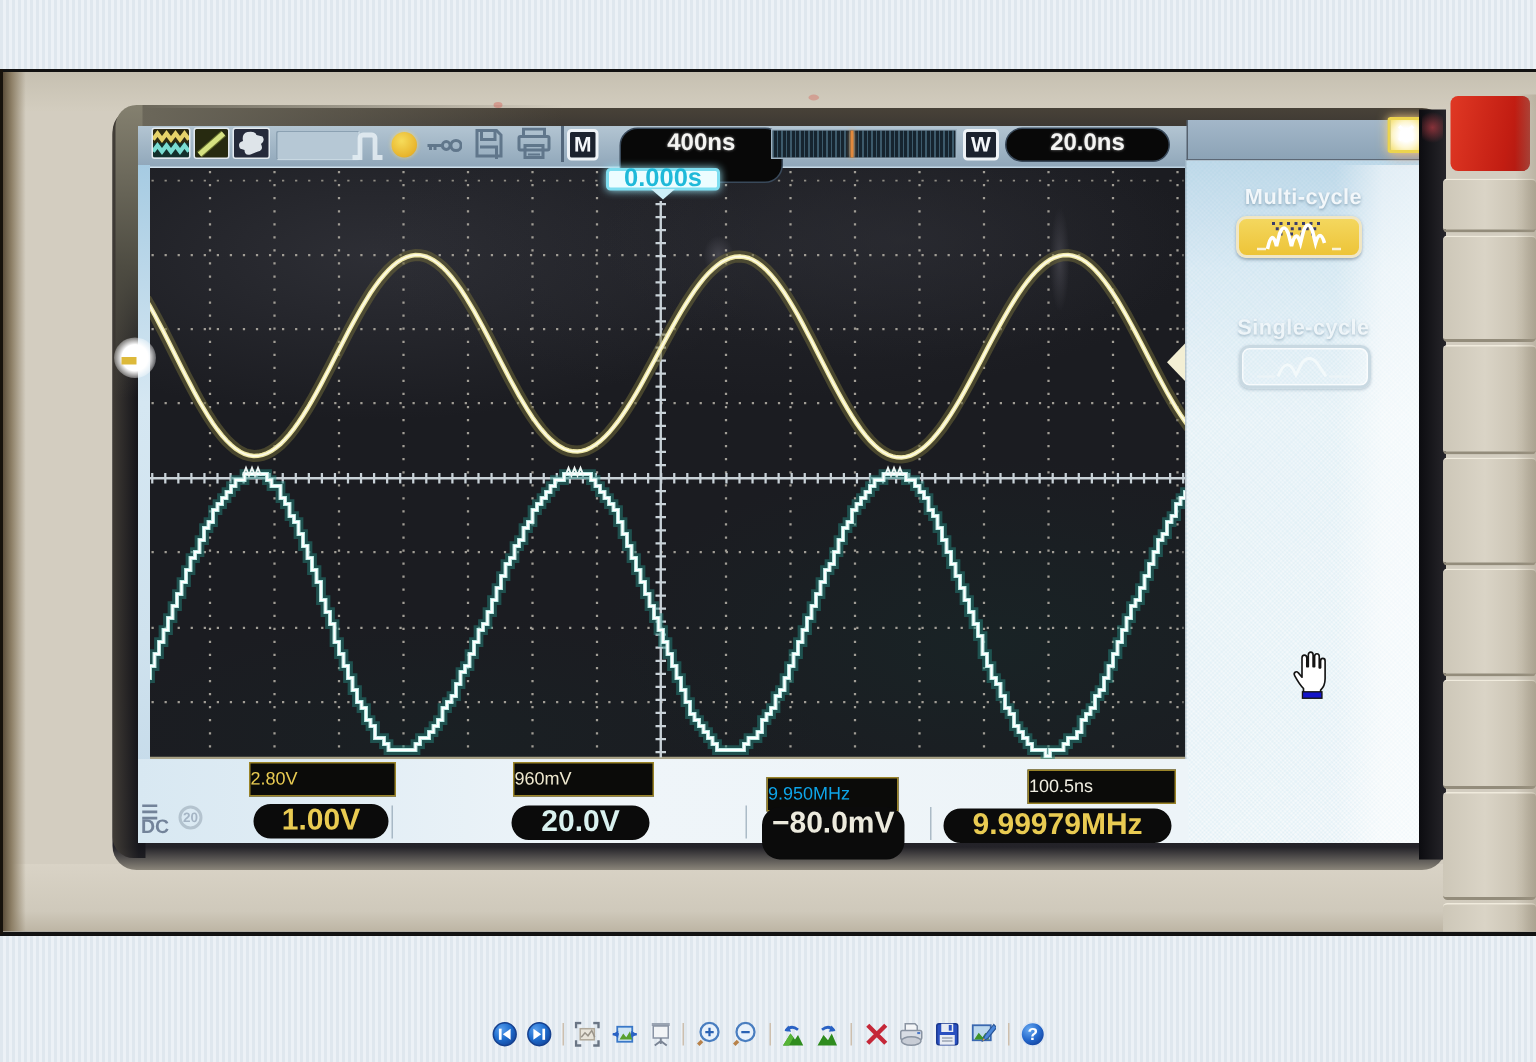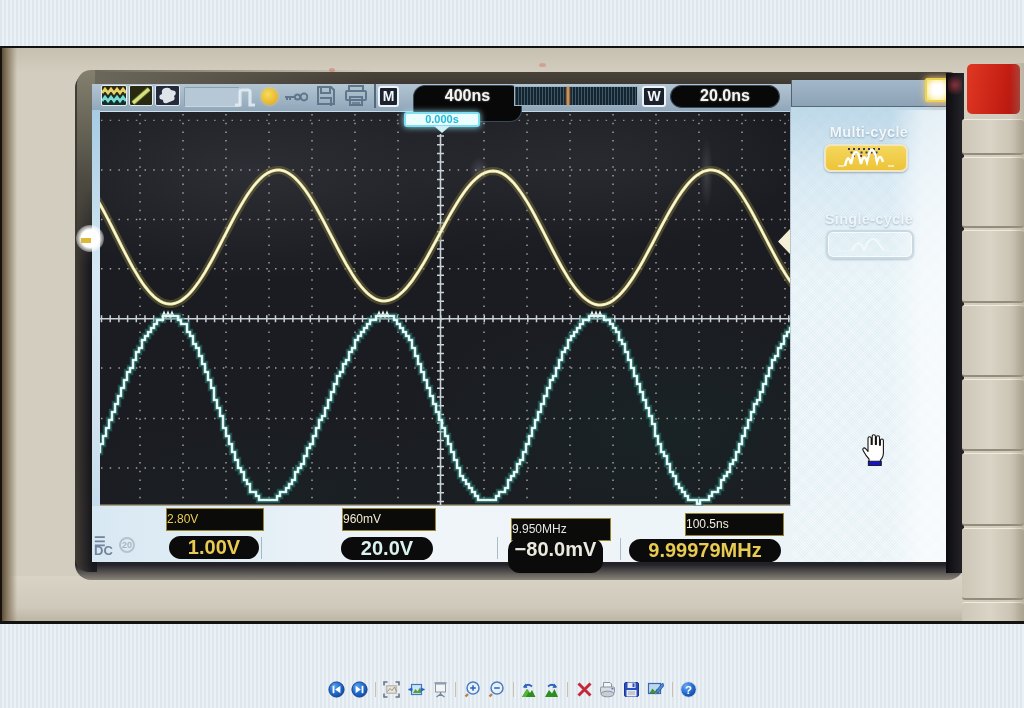--- a/index.html
+++ b/index.html
@@ -46,21 +46,21 @@
 border:2px solid #f0e6c4;box-shadow:0 1px 2px rgba(90,110,130,.5)}
 #obtn{left:824px;top:182px;width:88px;height:29px;border-radius:7px;border:2px solid #c9d9e2;
 box-shadow:inset 0 0 0 1px rgba(255,255,255,.7),0 1px 2px rgba(120,145,165,.45)}
 
 .r1{position:absolute;background:#0b0b09;transform:rotate(.02deg);border:1.5px solid #9a8428;color:#e9cb52;
 font-weight:normal;font-size:12px;text-align:left}
 .r2{position:absolute;background:#0b0b0b;transform:rotate(.02deg);border-radius:12px;color:#e9cb52;
 font-weight:bold;font-size:20px;text-align:center}
 
 #tlab{transform:rotate(.02deg);left:402px;top:64px;width:76px;height:15px;background:#ecfdff;border:2px solid #7fdef0;border-radius:3px;
-box-shadow:0 0 6px #9be6f6;color:#1fb9d9;font-weight:bold;font-size:11px;text-align:center;line-height:10.5px}
+box-shadow:0 0 6px #9be6f6;color:#1fb9d9;font-weight:bold;font-size:17px;text-align:center;line-height:10.5px}
 #tptr{left:432px;top:78px;width:0;height:0;border-left:8px solid transparent;border-right:8px solid transparent;
 border-top:7px solid #cdeff8}
 
 #redbtn{left:965px;top:16px;width:53px;height:50px;border-radius:5px;background:linear-gradient(100deg,#e03824,#c21d12 70%,#a81812)}
 .kbtn{position:absolute;left:960px;width:62px;background:linear-gradient(90deg,#cdc7b8,#dad4c6 45%,#c9c2b2 85%,#b4ad9c);border-top:1px solid #f0ebdd;border-bottom:2px solid #938c7b;border-radius:3px}
 
 .sep{position:absolute;width:1px;height:15px;top:682px;background:#cdbfae}
 .tico{position:absolute;width:17px;height:17px;top:681px}
 #handcur{left:858px;top:384px}
 </style></head><body>
@@ -209,21 +209,21 @@
 <path d="M19,20 q3,-14 6,-2 l2,-8 q3,-8 6,0 l2,8 q3,-12 6,-2 l2,-8 q3,-8 6,0 l2,8 q3,-10 6,0" stroke="#ffffff" stroke-width="2.4" fill="none"></path>
         </svg></div>
 <div class="mtxt" style="top:163px;opacity:.8">Single-cycle</div>
 <div class="ph" id="obtn"><svg width="84" height="25" viewBox="0 0 84 25">
           <path d="M10,19 h12 M58,19 h14" stroke="#eef5f8" stroke-width="1.5" opacity=".8"></path>
           <path d="M24,19 q6,-15 12,-1 l4,-8 q5,-6 10,0 l6,9" stroke="#f4f9fb" stroke-width="2" fill="none" opacity=".9"></path>
         </svg></div>
 
 <div class="r1 ph" style="left:164px;top:460px;width:98px;height:23px;line-height:20px">2.80V</div>
 <div class="r1 ph" style="left:340px;top:460px;width:94px;height:23px;line-height:20px;color:#efe9cf">960mV</div>
-<div class="r1 ph" style="left:509px;top:470px;width:100px;height:23px;line-height:20px;color:#e5e5e5">9.950MHz</div>
+<div class="r1 ph" style="left:509px;top:470px;width:88px;height:23px;line-height:20px;color:#0ea5e9">9.950MHz</div>
 <div class="r1 ph" style="left:683px;top:465px;width:99px;height:23px;line-height:20px;color:#f0eee2">100.5ns</div>
 <div class="r2 ph" style="left:167px;top:488px;width:90px;height:23px;line-height:23px">1.00V</div>
 <div class="r2 ph" style="left:339px;top:489px;width:92px;height:23px;line-height:23px;color:#d9f1ef">20.0V</div>
 <div class="r2 ph" style="left:506px;top:490px;width:95px;height:35px;line-height:23px;color:#eceadd">−80.0mV</div>
 <div class="r2 ph" style="left:627px;top:491px;width:152px;height:23px;line-height:23px">9.99979MHz</div>
 <div class="ph" style="left:92px;top:489px;color:#5a6a84;font-weight:bold;font-size:13px;opacity:.8;line-height:9px">☰<br>DC</div>
 <div class="ph" style="left:117px;top:489px;width:16px;height:16px;border:2px solid #95a5b2;border-radius:50%;opacity:.55;color:#7b8ba0;font-size:9px;font-weight:bold;text-align:center;line-height:12px">20</div>
 <div class="ph" style="left:259px;top:489px;width:1px;height:22px;background:#8fa2b2;opacity:.7"></div>
 <div class="ph" style="left:495px;top:489px;width:1px;height:22px;background:#8fa2b2;opacity:.7"></div>
 <div class="ph" style="left:618px;top:490px;width:1px;height:22px;background:#8fa2b2;opacity:.7"></div>

